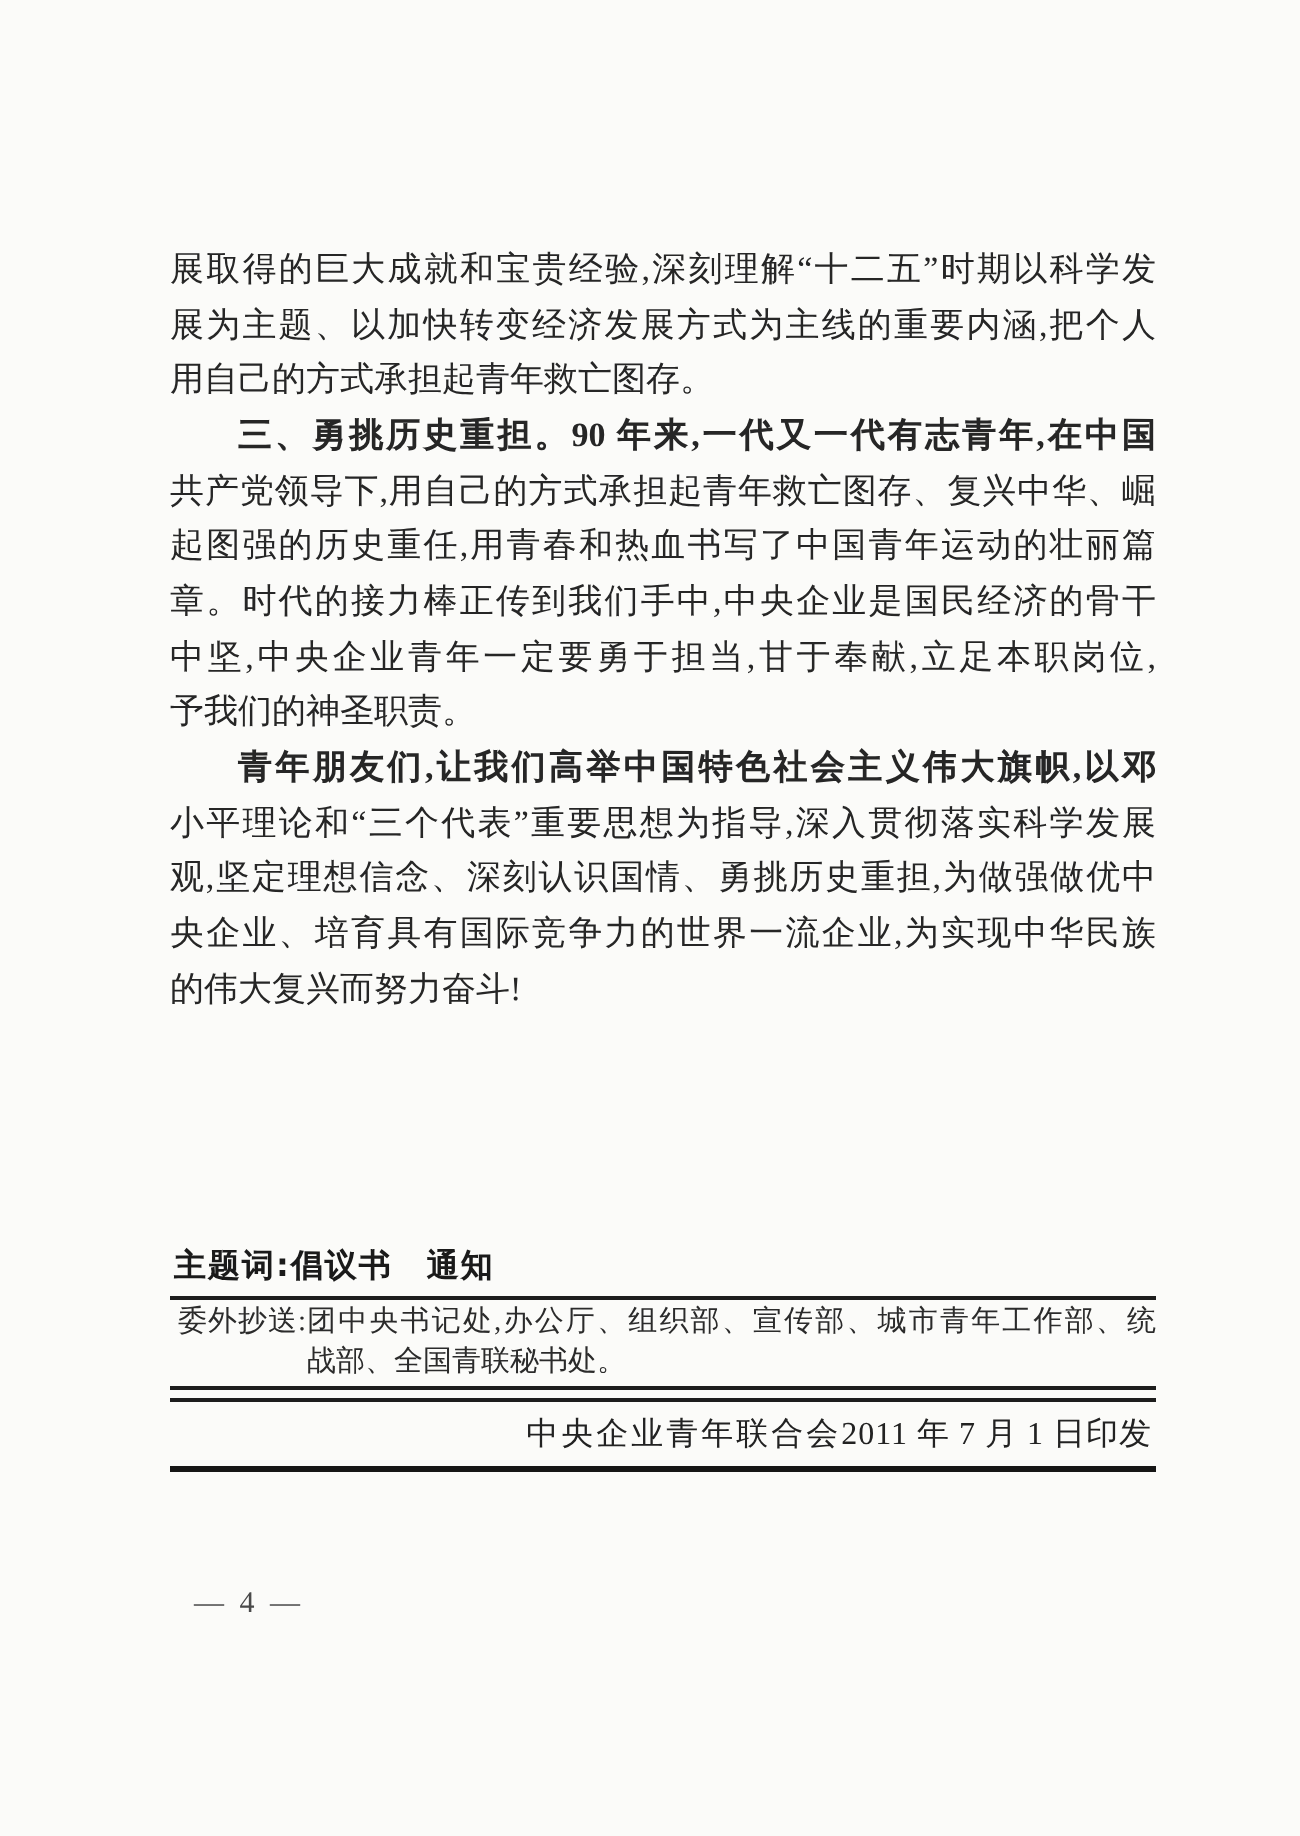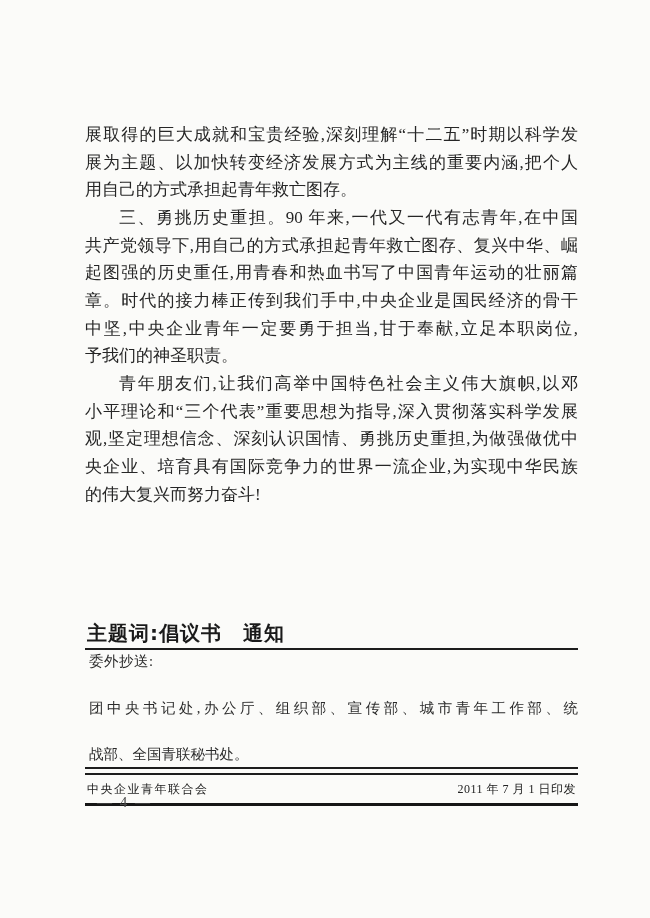--- a/index.html
+++ b/index.html
@@ -19,64 +19,63 @@
     font-size: 17px;
     line-height: 27.65px;
     color: #262626;
   }
   .bodyline {
     text-align: justify;
     text-align-last: justify;
     white-space: nowrap;
     text-justify: inter-character;
   }
-  .bodyline.para-start { text-indent: 2em; }
+  .bodyline.para-start { text-indent: 2em; font-weight: bold; }
   .bodyline.para-end   { text-align-last: left; white-space: normal; }
   
   .footer-table {
     position: absolute;
     left: 85px; top: 622px; width: 493px;
   }
   .kw-row {
     font-family: "DejaVu Sans", "Liberation Sans", sans-serif;
     font-weight: 700;
-    font-size: 20px;
+    font-size: 16px;
     line-height: 18px;
     padding: 2px 0 6px 2px;
     border-bottom: 2px solid #1d1d1d;
     color: #1a1a1a;
     letter-spacing: 1px;
   }
   .cc-row {
     display: flex;
     font-size: 14.5px;
     color: #2b2b2b;
     border-bottom: 2px solid #1d1d1d;
   }
-  .cc-row.external { padding: 2px 0 2px 4px; flex-direction: column; }
+  .cc-row.external { padding: 2px 0 2px 4px; }
   .cc-row.internal { padding: 2px 0 2px 4px; }
   .cc-label { flex: 0 0 auto; letter-spacing: 0.5px; }
   .cc-lines { flex: 1 1 auto; min-width: 0; }
   .cc-row.external .cc-label, .cc-row.external .cc-line { line-height: 19.5px; }
   .cc-row.internal .cc-label, .cc-row.internal .cc-line { line-height: 18px; }
   .cc-line {
     text-align: justify;
     text-align-last: justify;
     text-justify: inter-character;
     white-space: nowrap;
-    margin-top: 27px;
   }
   .cc-line.last { text-align-last: left; white-space: normal; }
   .issuer-row {
     display: flex;
-    justify-content: space-between;
+    justify-content: flex-end;
     align-items: center;
     padding: 6px 2px 5px 2px;
     border-bottom: 3px solid #161616;
-    font-size: 12px;
+    font-size: 16px;
     color: #222;
   }
   .issuer { letter-spacing: 1.5px; }
   .print-date { letter-spacing: 0.5px; }
   
   .page-number {
     position: absolute;
     left: 97px; top: 794px;
     font-size: 15px;
     color: #4a4a4a;

